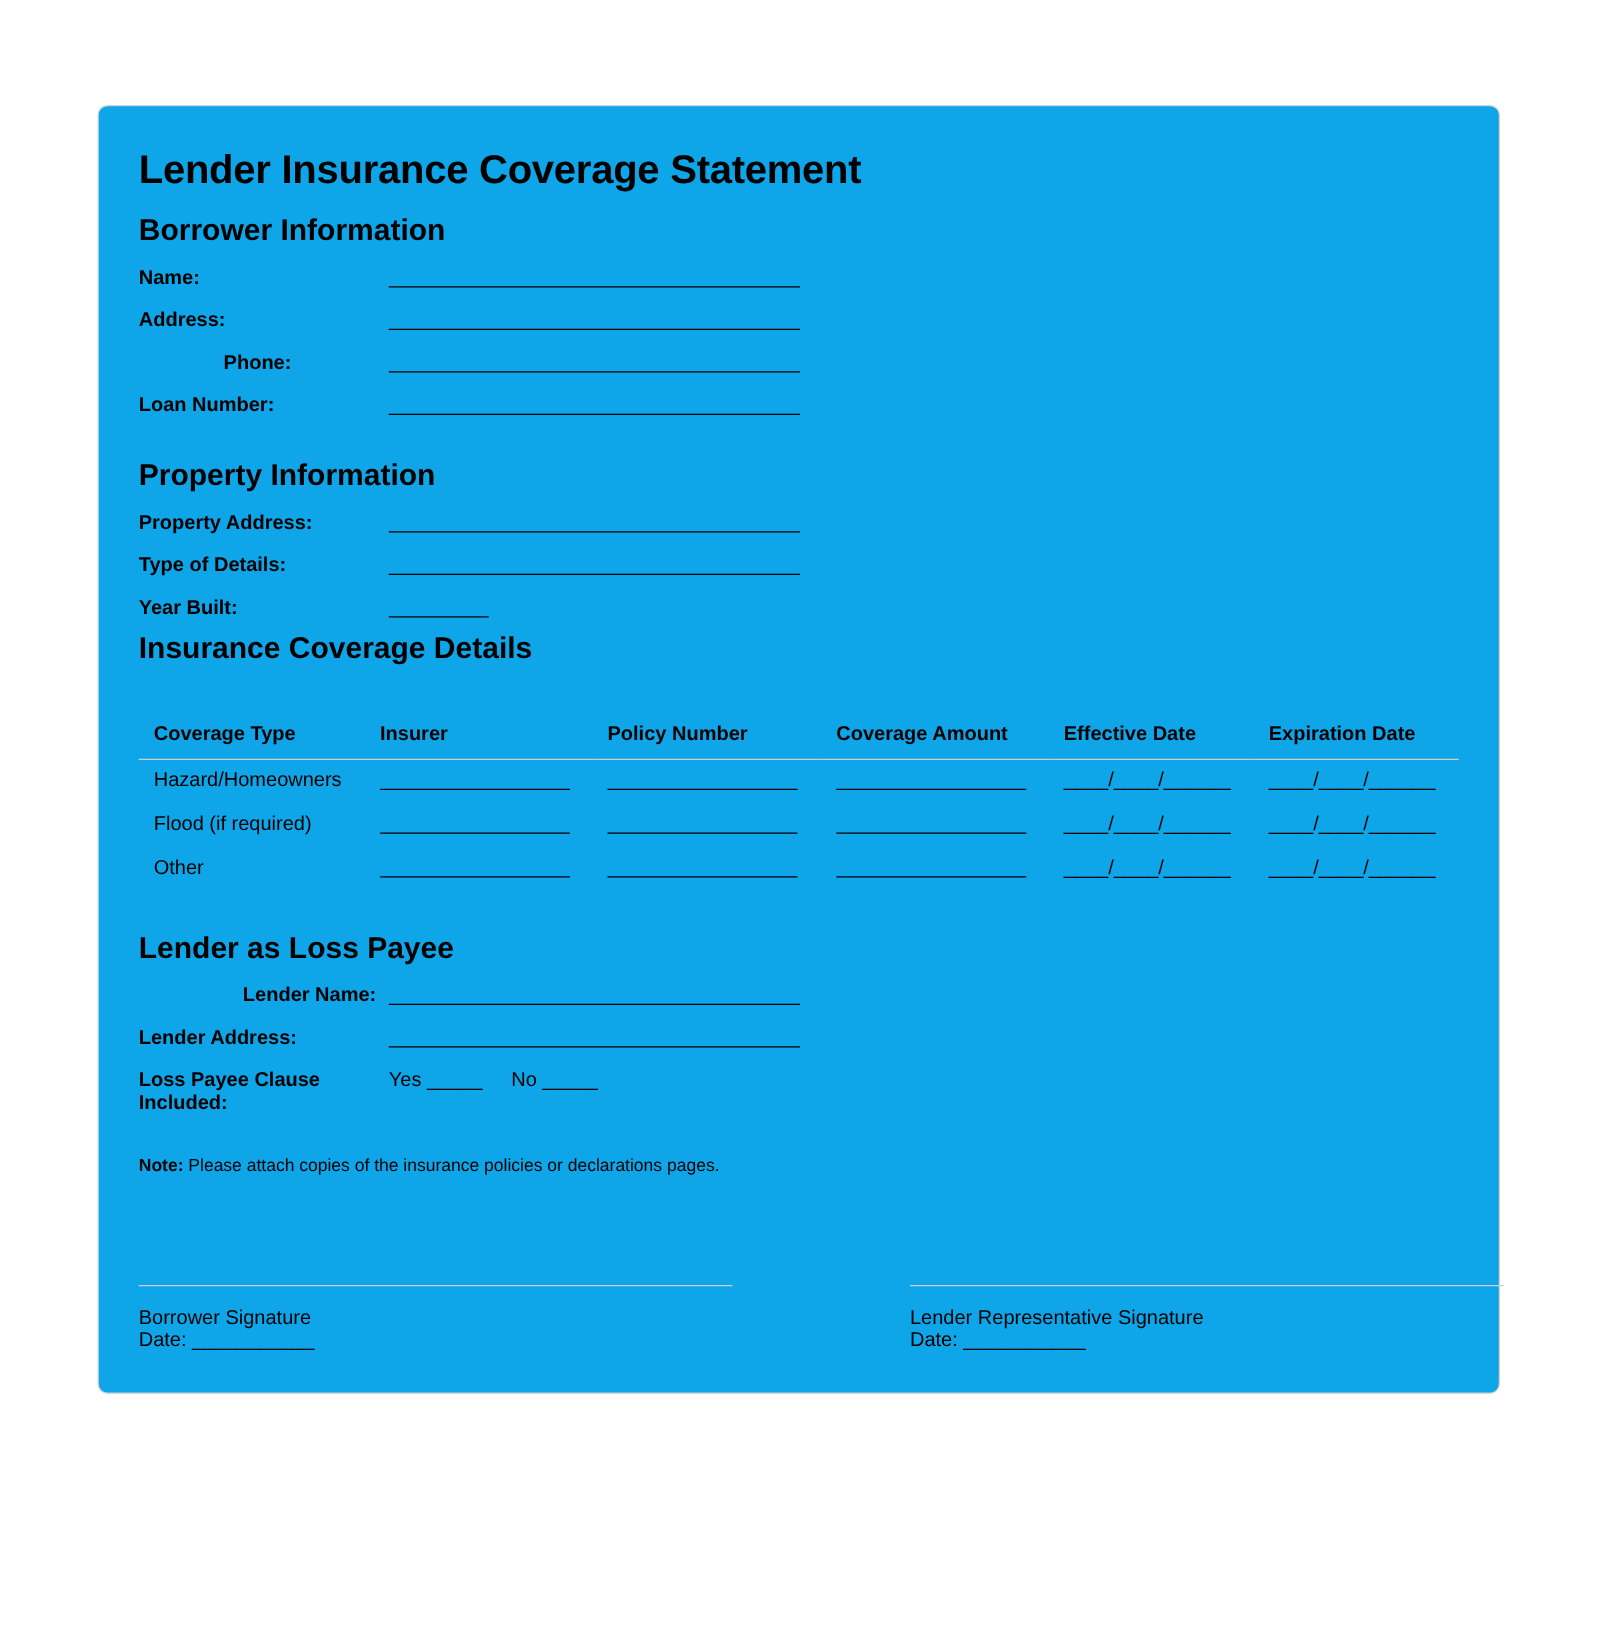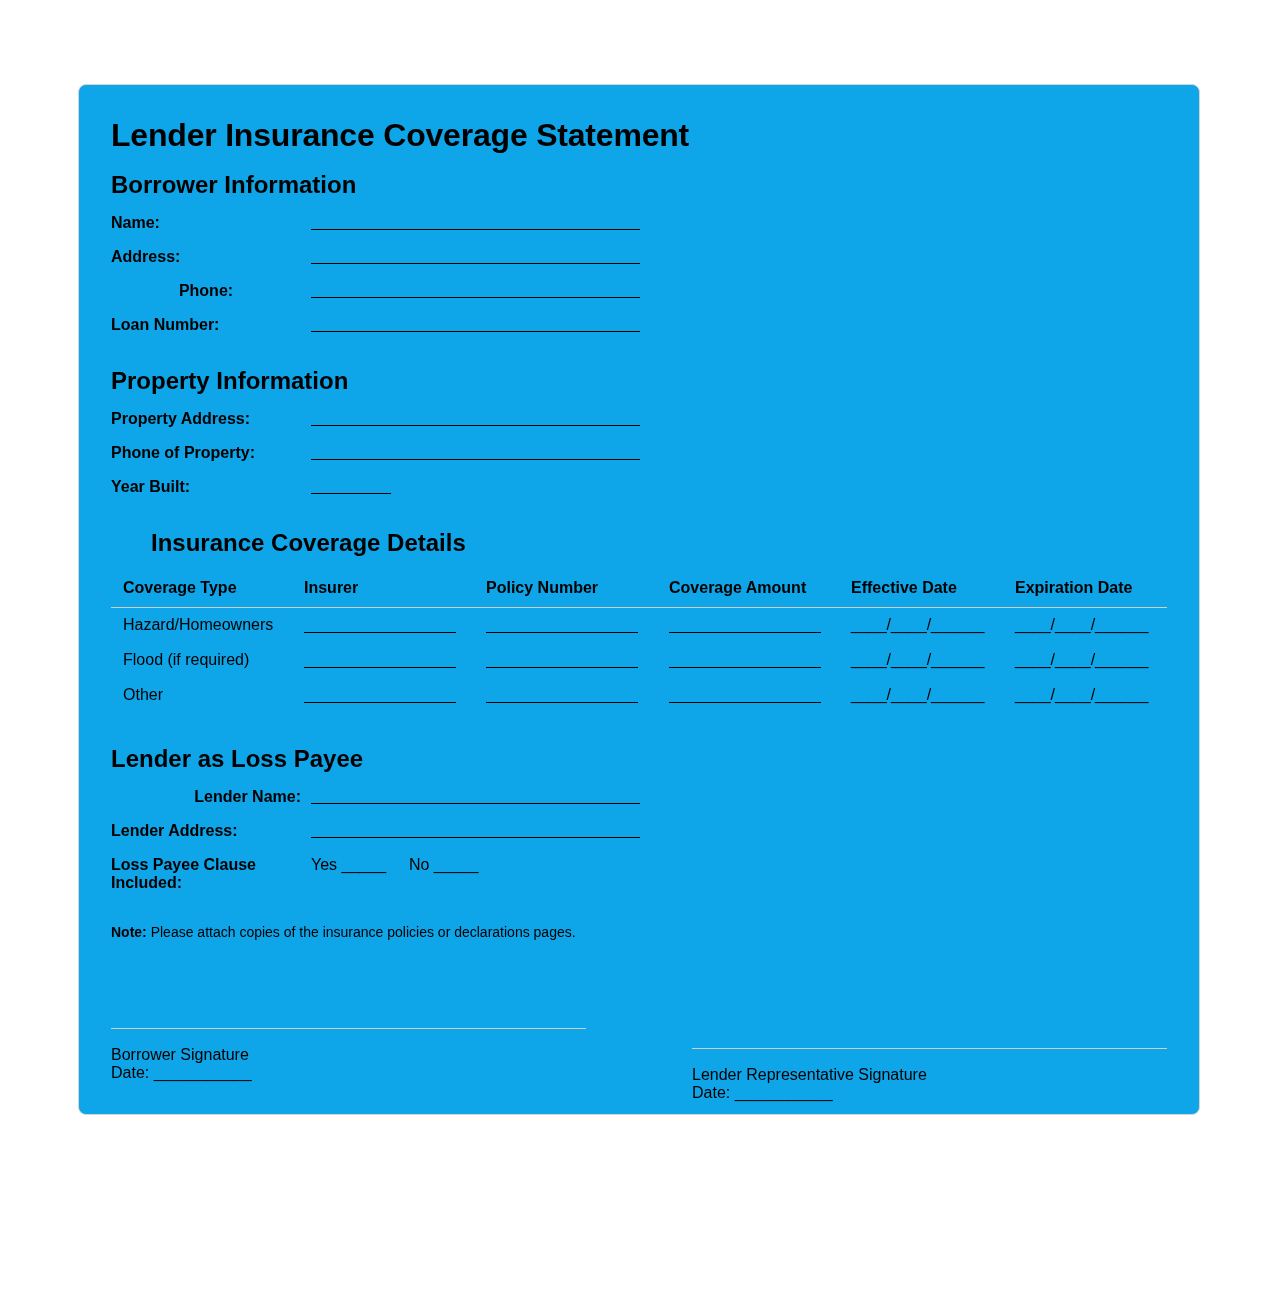--- a/index.html
+++ b/index.html
@@ -53,29 +53,29 @@
     <span class="field-line line-long"></span>
   </div>
 
   <h2 style="top:282px;">Property Information</h2>
 
   <div class="field-row" style="top:325px;">
     <span class="field-label">Property Address:</span>
     <span class="field-line line-long"></span>
   </div>
   <div class="field-row" style="top:359px;">
-    <span class="field-label">Phone of Property:</span>
+    <span class="field-label">Type of Details:</span>
     <span class="field-line line-long"></span>
   </div>
   <div class="field-row" style="top:393px;">
     <span class="field-label">Year Built:</span>
     <span class="field-line line-short"></span>
   </div>
 
-  <h2 style="top:444px;margin-left:40px;">Insurance Coverage Details</h2>
+  <h2 style="top:420px;">Insurance Coverage Details</h2>
 
   <table class="cov">
     <thead>
       <tr>
         <th style="width:181px;">Coverage Type</th>
         <th style="width:182px;">Insurer</th>
         <th style="width:183px;">Policy Number</th>
         <th style="width:182px;">Coverage Amount</th>
         <th style="width:164px;">Effective Date</th>
         <th>Expiration Date</th>
@@ -130,19 +130,19 @@
 
   <div class="note">
     <b>Note:</b><span> Please attach copies of the insurance policies or declarations pages.</span>
   </div>
 
   <div class="sig" style="left:32px;">
     <div class="sig-line"></div>
     <div>Borrower Signature</div>
     <div>Date: ___________</div>
   </div>
-  <div class="sig" style="left:613px;margin-top:20px;">
+  <div class="sig" style="left:649px;">
     <div class="sig-line"></div>
     <div>Lender Representative Signature</div>
     <div>Date: ___________</div>
   </div>
 
 </div>
 
 </body></html>

